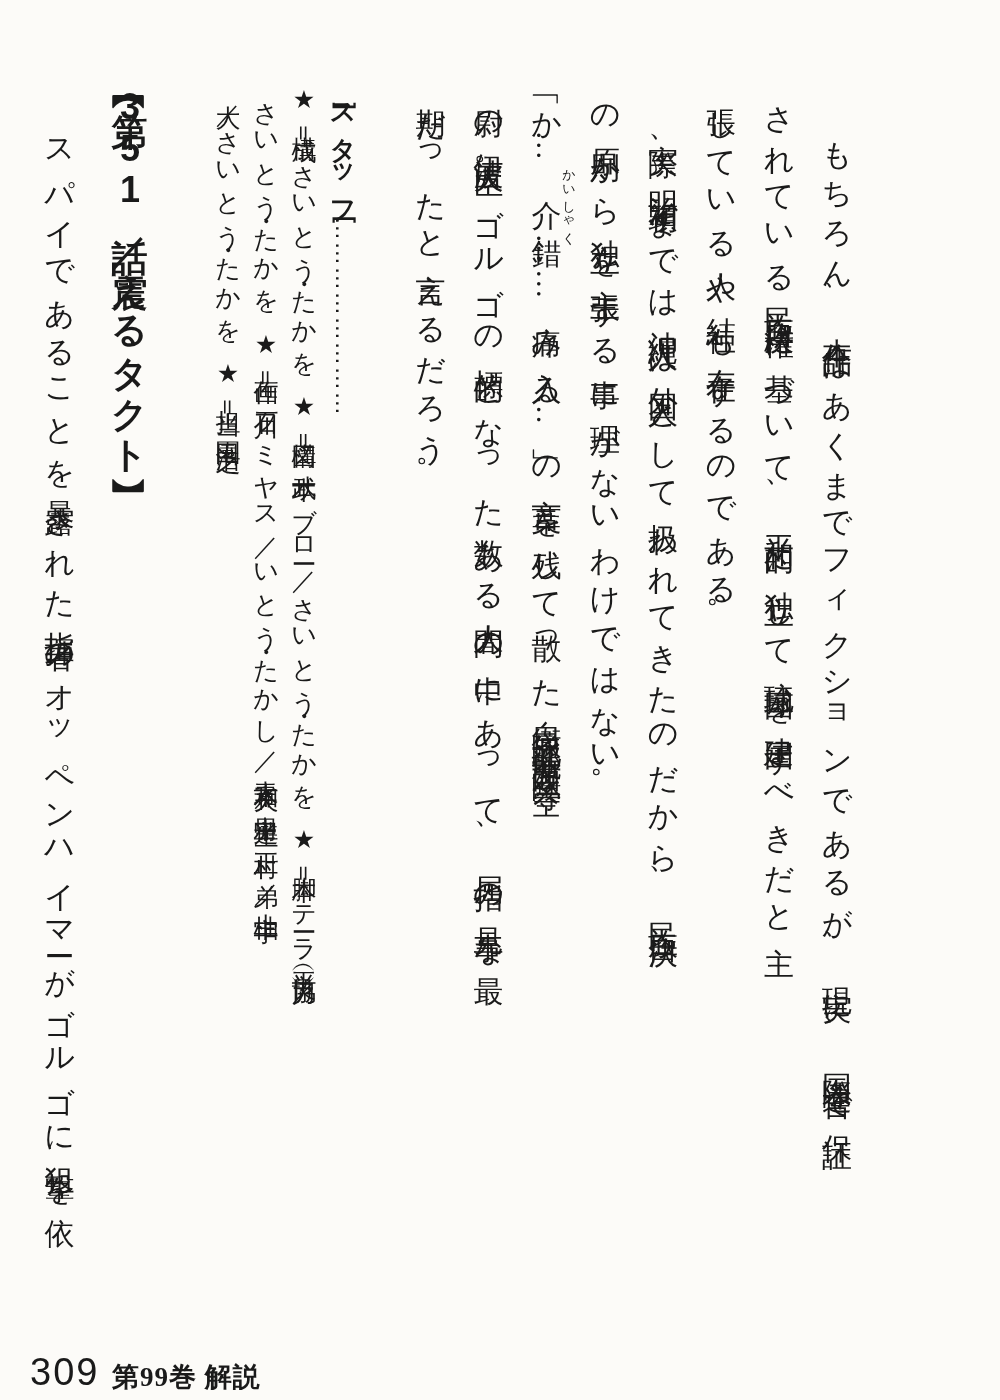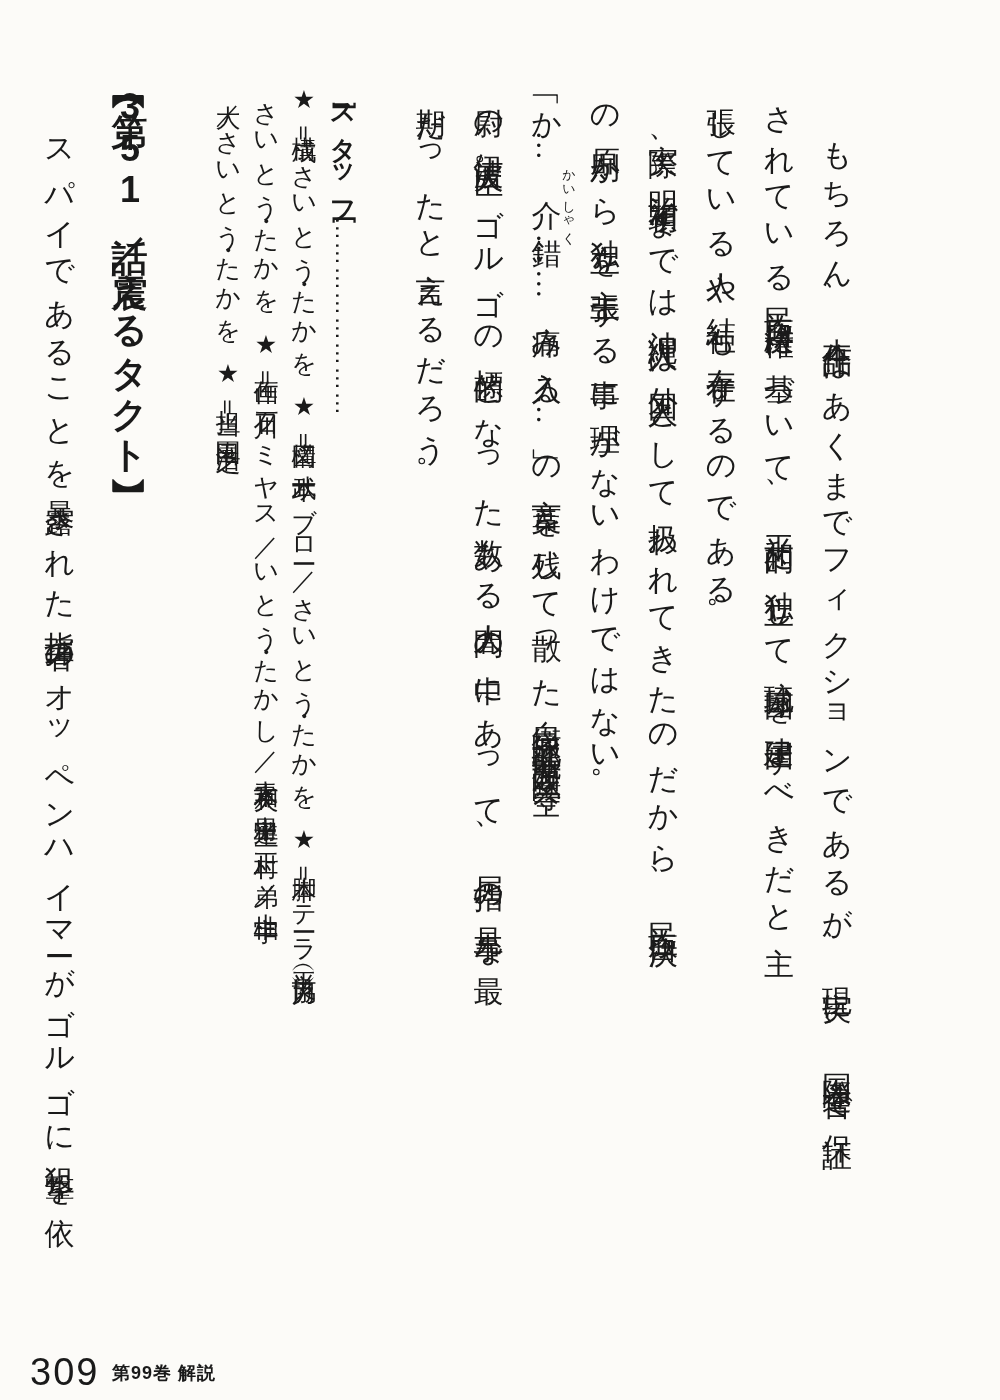--- a/index.html
+++ b/index.html
@@ -86,25 +86,25 @@
     top: 1353px;
     font-size: 38px;
     line-height: 1;
     letter-spacing: 2px;
     font-family: Liberation Sans, sans-serif;
   }
   .footer-volume-label {
     position: absolute;
     left: 112px;
     top: 1364px;
-    font-size: 18px;
+    font-size: 27px;
     line-height: 1;
     font-weight: 700;
     letter-spacing: 1px;
-    font-family: Liberation Sans, sans-serif;
+    font-family: Liberation Serif, serif;
   }
 </style>
 </head>
 <body>
 
 <div class="vtext">
 
   <div class="body-line indent">もちろん、本作品はあくまでフィクションであるが、現実に、国際連合で保証</div>
   <div class="body-line">されている民族自決権に基づいて、平和的に独立して琉球国を建国すべきだと主</div>
   <div class="body-line">張している人や結社も存在するのである。</div>

